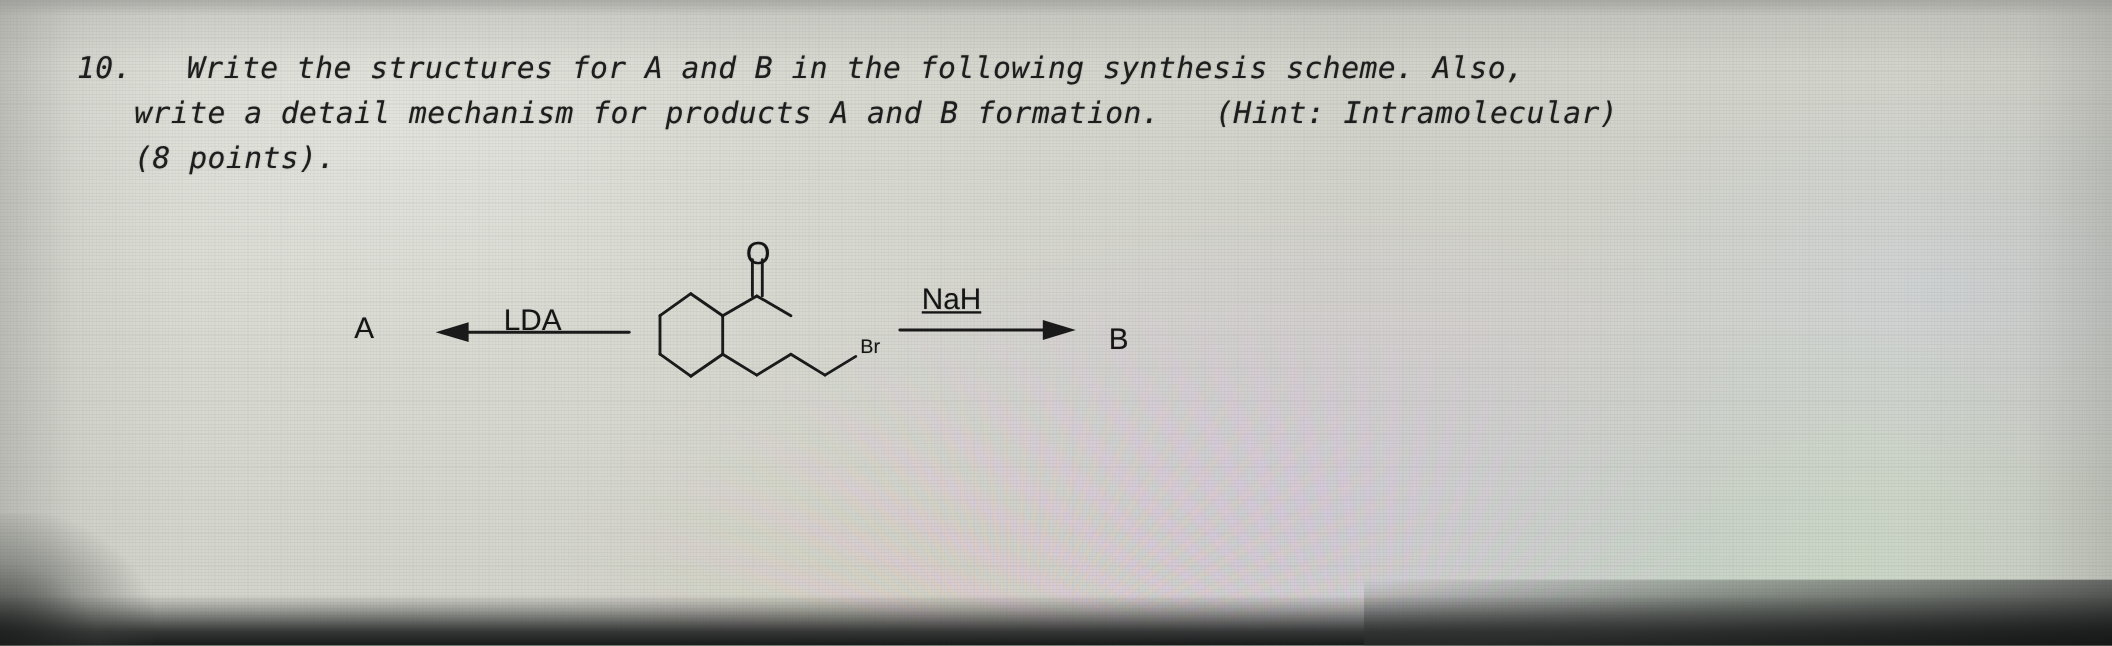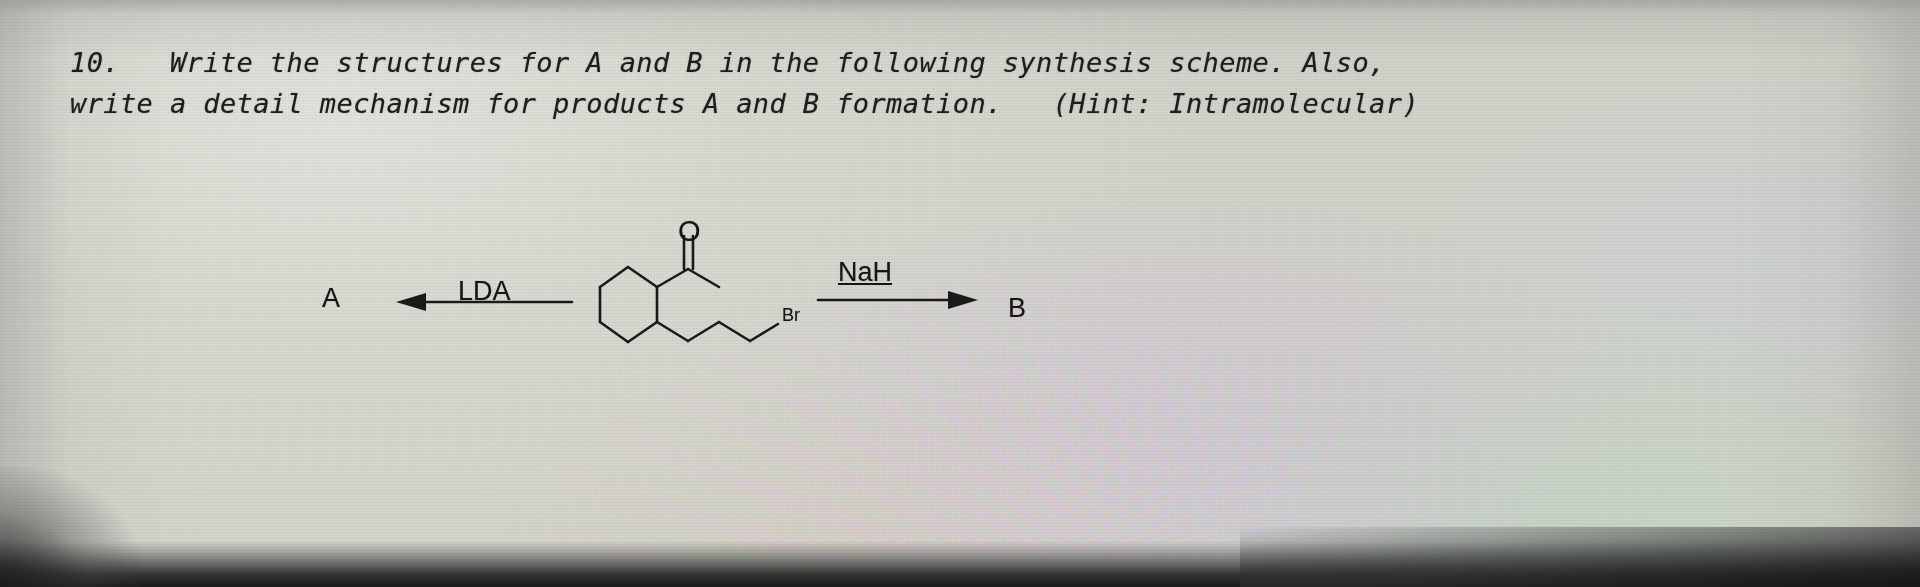--- a/index.html
+++ b/index.html
@@ -113,21 +113,21 @@
     width: 1500px;
     color: #1d1d1d;
     font-family: "DejaVu Sans Mono", "Liberation Mono", monospace;
     font-style: italic;
     font-size: 27px;
     line-height: 41px;
     letter-spacing: 0.4px;
     text-shadow: 0 0 1.2px rgba(60,60,60,0.55);
   }
   .q-line1 { display: block; white-space: pre; }
-  .q-line2 { display: block; white-space: pre; }
+  .q-line2 { display: block; white-space: pre; margin-left: 52px; }
   .q-line3 { display: block; white-space: pre; margin-left: 52px; }
 
   
   .scheme {
     position: absolute;
     left: 300px;
     top: 205px;
     width: 790px;
     height: 165px;
   }
@@ -157,20 +157,21 @@
   <div class="paper-tint-a"></div>
   <div class="moire"></div>
   <div class="moire2"></div>
   <div class="screen-grid"></div>
   <div class="vignette"></div>
   <div class="top-edge"></div>
 
   <div class="question-block">
     <span class="q-line1">10.   Write the structures for A and B in the following synthesis scheme. Also,</span>
     <span class="q-line2">write a detail mechanism for products A and B formation.   (Hint: Intramolecular)</span>
+    <span class="q-line3">(8 points).</span>
   </div>
 
   <div class="scheme">
 
     <svg width="790" height="165" viewBox="0 0 790 165">
       <g stroke="#1a1a1a" stroke-width="2.6" fill="none" stroke-linecap="round" stroke-linejoin="round">
 
         <g>
           <line x1="112" y1="97" x2="272" y2="97"></line>
           <polygon points="96,97 126,88 126,106" fill="#1a1a1a" stroke="none"></polygon>

